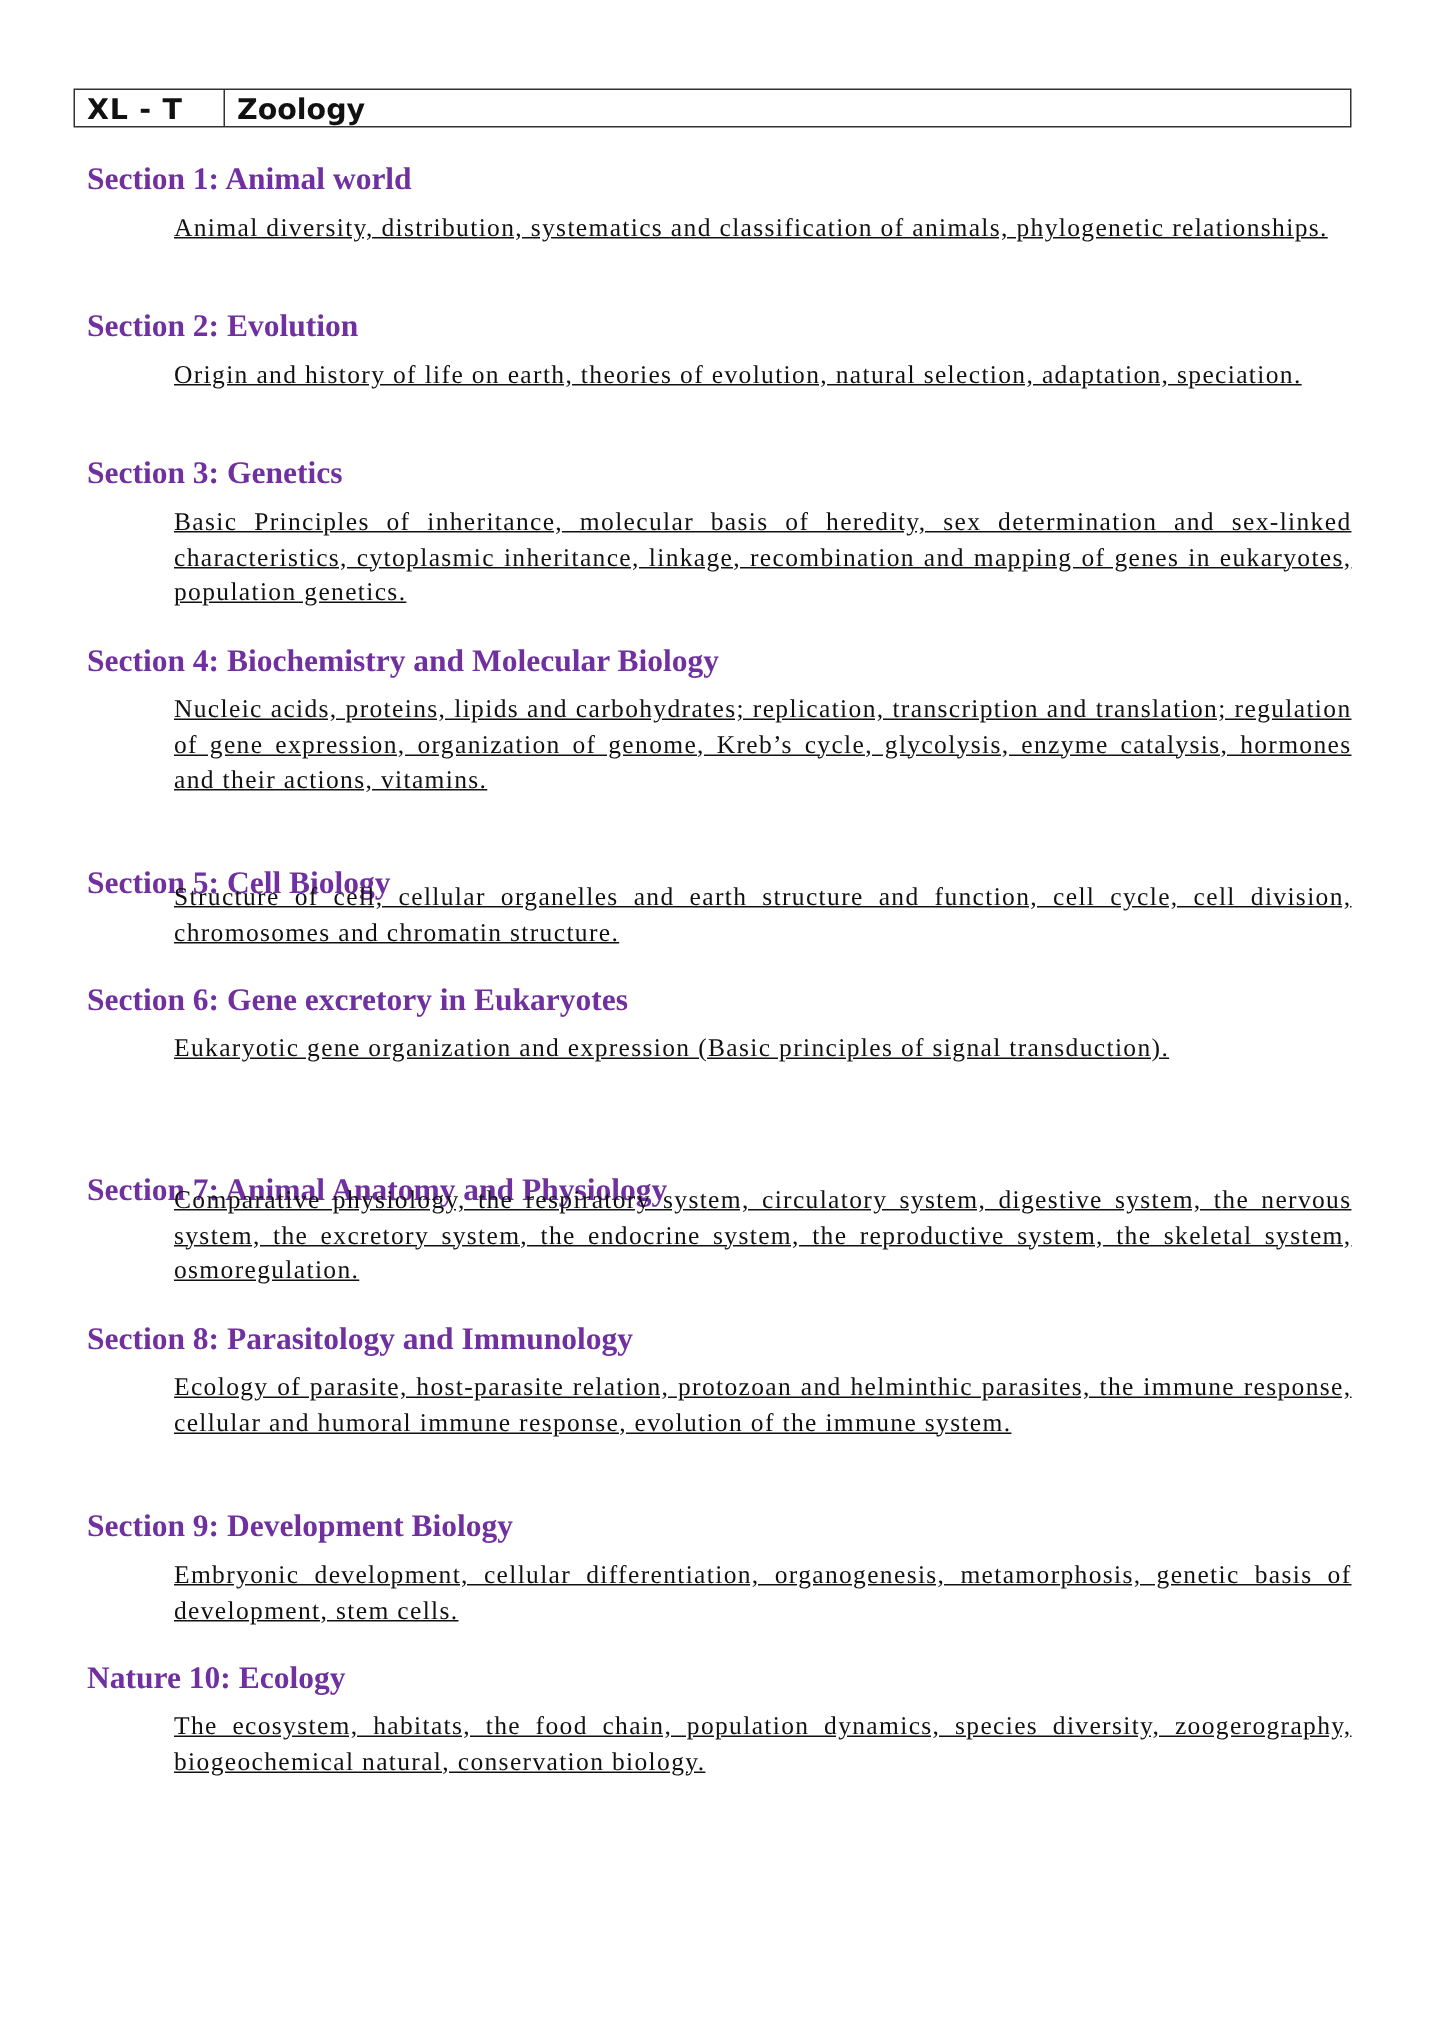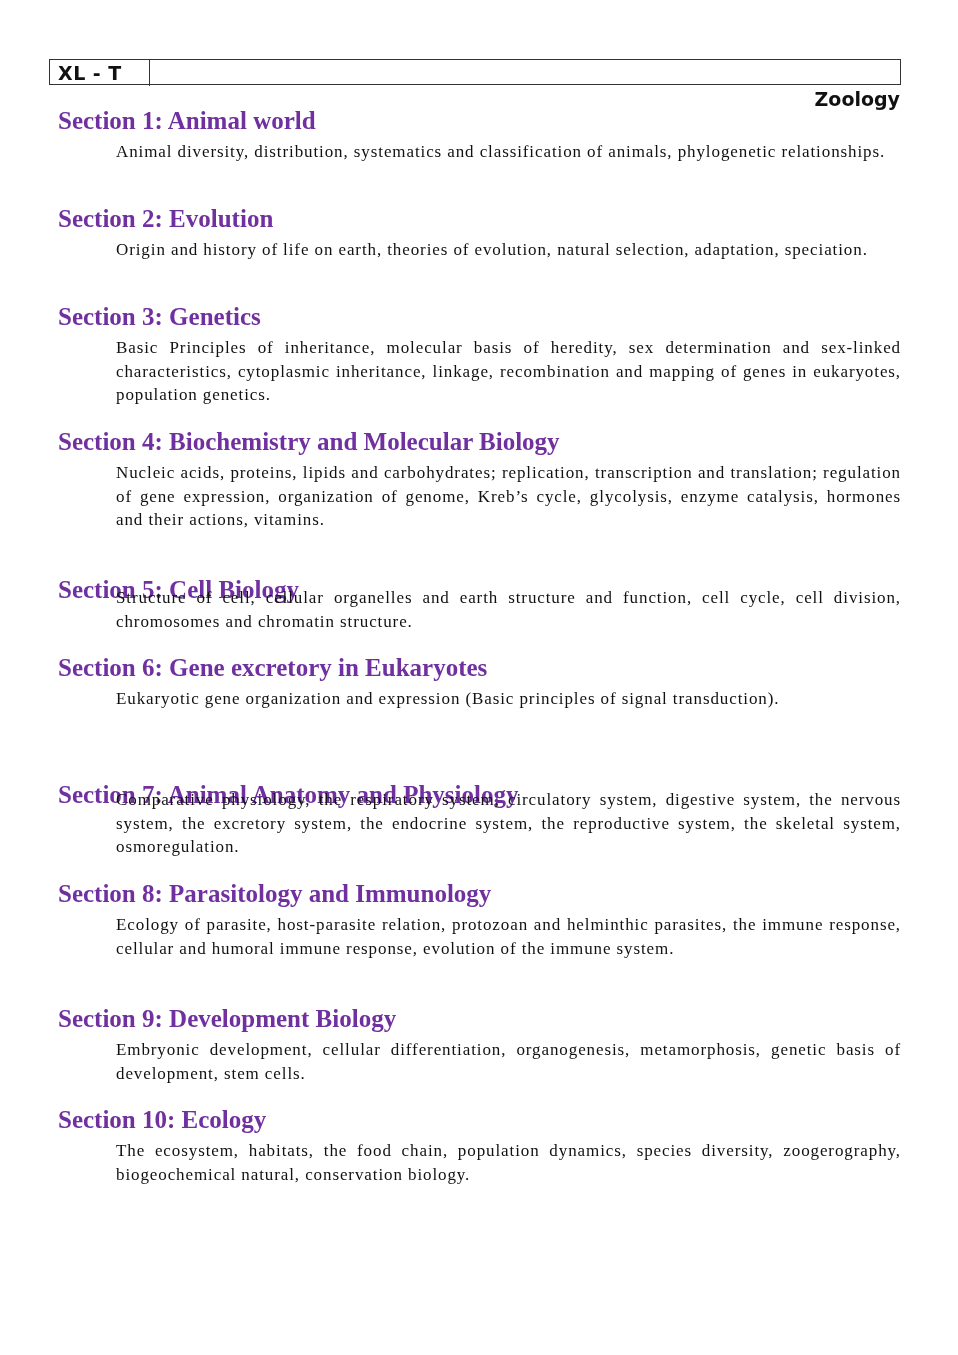--- a/index.html
+++ b/index.html
@@ -1,34 +1,34 @@
 <!DOCTYPE html>
 <html><head>
   <meta charset="utf-8">
   <style>
     html, body { margin: 0; padding: 0; background: #ffffff; }
     body { width: 958px; height: 1355px; position: relative; overflow: hidden; }
     .page { position: absolute; left: 0; top: 0; width: 958px; height: 1355px; }
     .header-table {
       position: absolute; left: 49px; top: 59px; width: 852px; height: 26px;
       border: 1px solid #333; box-sizing: border-box; display: flex;
-      font-family: "DejaVu Sans", sans-serif; font-weight: bold; font-size: 19px; color: #111; flex-direction: column;
+      font-family: "DejaVu Sans", sans-serif; font-weight: bold; font-size: 19px; color: #111;
     }
     .header-code { width: 100px; border-right: 1px solid #333; box-sizing: border-box; padding-left: 8px; line-height: 26px; letter-spacing: 0.5px; }
     .header-subject { padding-left: 8px; line-height: 26px; text-align: right; }
     .section { position: absolute; left: 0; width: 958px; }
     .section-title {
       position: absolute; left: 58px; margin: 0;
-      font-family: "Liberation Serif", serif; font-weight: bold; font-size: 25px; color: #7030a0;
+      font-family: "Liberation Serif", serif; font-weight: bold; font-size: 21px; color: #7030a0;
       white-space: nowrap;
     }
     .section-body {
       position: absolute; left: 116px; width: 785px; margin: 0;
       font-family: "Liberation Serif", serif; font-size: 17px; line-height: 23.5px; color: #111;
-      text-align: justify; letter-spacing: 0.9px;
+      text-align: justify; letter-spacing: 0.9px; text-decoration: underline;
     }
   </style>
 </head>
 <body>
 
 <div class="page">
 
   <div class="header-table">
     <div class="header-code">XL - T</div>
     <div class="header-subject">Zoology</div>
@@ -73,17 +73,17 @@
     <h2 class="section-title" style="top:880px">Section 8: Parasitology and Immunology</h2>
     <p class="section-body" style="top:913px">Ecology of parasite, host-parasite relation, protozoan and helminthic parasites, the immune response, cellular and humoral immune response, evolution of the immune system.</p>
   </div>
 
   <div class="section">
     <h2 class="section-title" style="top:1005px">Section 9: Development Biology</h2>
     <p class="section-body" style="top:1038px">Embryonic development, cellular differentiation, organogenesis, metamorphosis, genetic basis of development, stem cells.</p>
   </div>
 
   <div class="section">
-    <h2 class="section-title" style="top:1106px">Section 10: Ecology</h2>
+    <h2 class="section-title" style="top:1106px">Nature 10: Ecology</h2>
     <p class="section-body" style="top:1139px">The ecosystem, habitats, the food chain, population dynamics, species diversity, zoogerography, biogeochemical natural, conservation biology.</p>
   </div>
 
 </div>
 
 </body></html>

